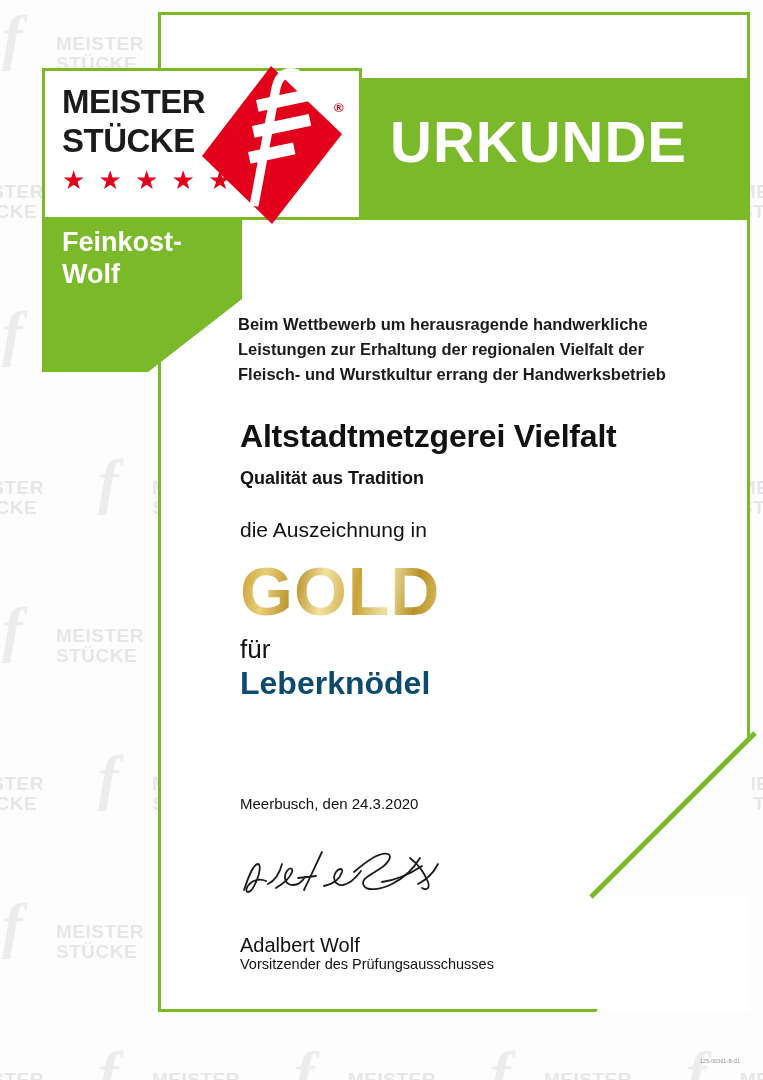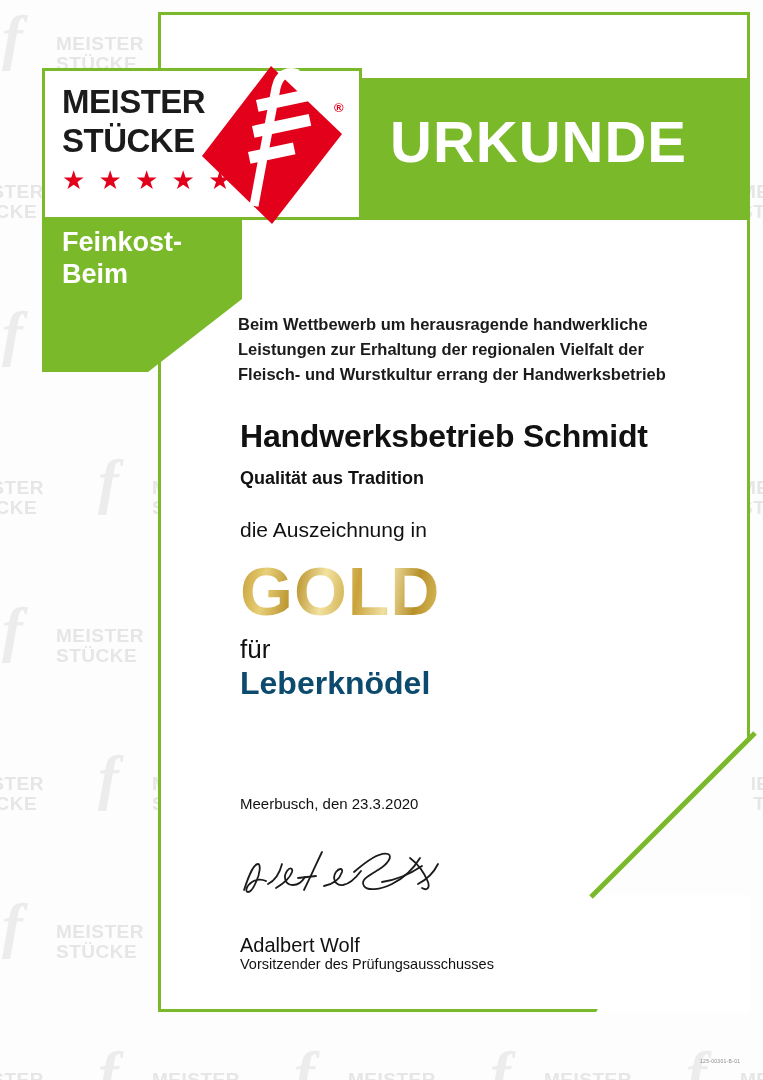--- a/index.html
+++ b/index.html
@@ -416,21 +416,21 @@
   <div class="corner-fold"></div>
   <svg class="corner-edge" viewBox="0 0 168 168">
     <line x1="166" y1="2" x2="2" y2="166" stroke="#7ab929" stroke-width="5"></line>
   </svg>
 
   <div class="green-band"></div>
   <div class="band-title">URKUNDE</div>
 
   <div class="green-tag"></div>
   <div class="tag-line1">Feinkost-</div>
-  <div class="tag-line2">Beim</div>
+  <div class="tag-line2">Wolf</div>
 
   <div class="logo-box"></div>
   <div class="logo-meister">MEISTER</div>
   <div class="logo-stuecke">STÜCKE</div>
   <div class="stars">★ ★ ★ ★ ★</div>
 
   <svg class="logo-f" viewBox="0 0 150 170">
     <polygon points="75,6 146,74 76,164 6,96" fill="#e2001a"></polygon>
     <g fill="#ffffff">
       <rect x="60" y="40" width="58" height="12" transform="rotate(-12 60 40)"></rect>
@@ -438,28 +438,28 @@
       <rect x="52" y="92" width="46" height="12" transform="rotate(-12 52 92)"></rect>
     </g>
     <path d="M92 24 c-22 0 -30 16 -33 36 l-16 96 c-2 12 -8 14 -16 14 l0 4 c26 2 36 -6 39 -26 l17 -100 c2 -12 6 -18 14 -18 z" fill="#ffffff" opacity="0"></path>
     <g stroke="#ffffff" stroke-width="9" fill="none">
       <path d="M58 146 L80 28 c3 -14 12 -18 22 -14"></path>
     </g>
   </svg>
   <div class="reg-mark">®</div>
 
   <div class="intro">Beim Wettbewerb um herausragende handwerkliche Leistungen zur Erhaltung der regionalen Vielfalt der Fleisch- und Wurstkultur errang der Handwerksbetrieb</div>
-  <div class="company">Handwerksbetrieb Schmidt</div>
+  <div class="company">Altstadtmetzgerei Vielfalt</div>
   <div class="subtitle">Qualität aus Tradition</div>
   <div class="award-lead">die Auszeichnung in</div>
   <div class="award">GOLD</div>
   <div class="for-label">für</div>
   <div class="product">Leberknödel</div>
 
-  <div class="place-date">Meerbusch, den 23.3.2020</div>
+  <div class="place-date">Meerbusch, den 24.3.2020</div>
 
   <svg class="signature" viewBox="0 0 230 70">
     <g fill="none" stroke="#1b1b1b" stroke-width="1.8" stroke-linecap="round">
       <path d="M12 52 c6 -18 10 -26 14 -26 c3 0 2 10 -2 18 c-3 7 -6 10 -8 10 c-3 0 -2 -6 4 -10 c5 -3 10 -3 14 -1"></path>
       <path d="M36 46 c8 -4 12 -12 14 -20"></path>
       <path d="M44 50 c10 -6 14 -10 16 -16 c1 -4 -2 -5 -5 -1 c-4 6 -2 14 6 14 c5 0 9 -3 12 -8"></path>
       <path d="M72 52 c8 -16 14 -30 18 -38"></path>
       <path d="M66 40 l18 -2"></path>
       <path d="M92 48 c10 -2 16 -8 18 -14 c1 -4 -3 -4 -6 0 c-4 6 -1 14 7 13 c6 -1 12 -6 18 -14"></path>
       <path d="M122 34 c16 -14 28 -20 34 -18 c5 2 0 10 -10 16 c-10 6 -18 10 -14 16 c3 5 16 4 28 -2 c12 -6 22 -16 28 -26"></path>

